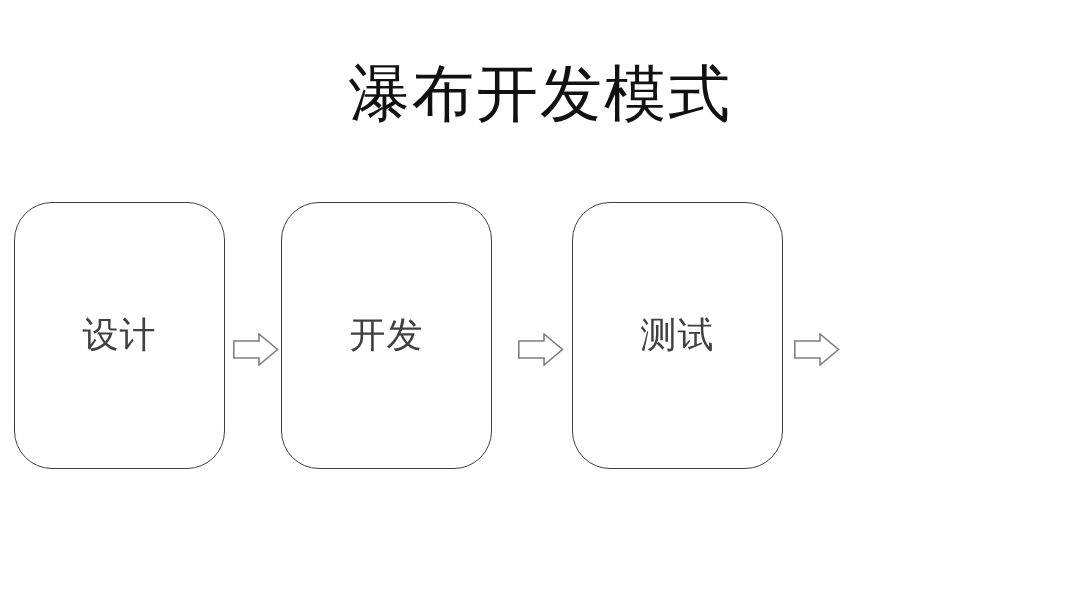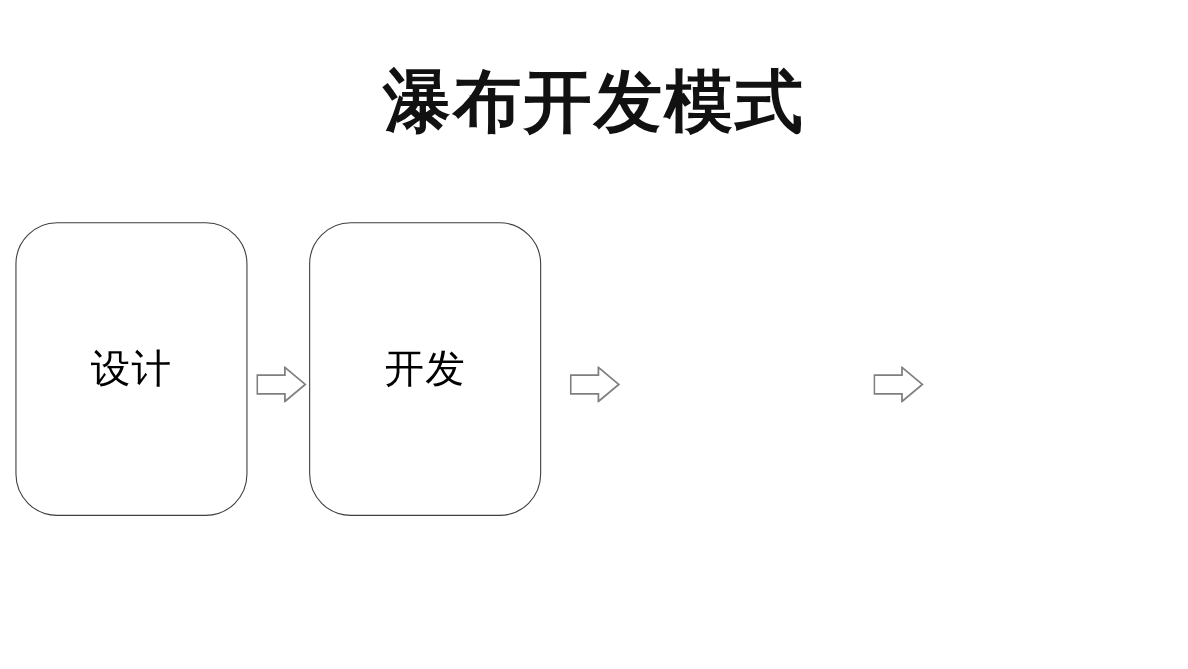--- a/index.html
+++ b/index.html
@@ -19,37 +19,37 @@
   .title {
     position: absolute;
     top: 58px;
     left: 0;
     width: 1080px;
     text-align: center;
     font-size: 62px;
     line-height: 72px;
     color: #111111;
     letter-spacing: 2px;
-    font-weight: 700;
+    font-weight: 400;
   }
   .step-box {
     position: absolute;
     top: 202px;
     width: 211px;
     height: 267px;
     background: #ffffff;
     border: 1.3px solid #3f3f3f;
     border-radius: 38px;
     display: flex;
     align-items: center;
     justify-content: center;
   }
   .step-label {
     font-size: 36px;
-    color: #000000;
+    color: #404040;
     letter-spacing: 1px;
   }
   .box-1 { left: 14px; }
   .box-2 { left: 281px; }
   .box-3 { left: 572px; }
   .box-4 { left: 851px; }
   .flow-arrow {
     position: absolute;
     top: 333px;
     width: 46px;
@@ -79,20 +79,23 @@
   <div class="step-box box-2">
     <span class="step-label">开发</span>
   </div>
 
   <span class="flow-arrow arrow-2">
     <svg width="46" height="33" viewBox="0 0 46 33" xmlns="http://www.w3.org/2000/svg">
       <polygon points="0.8,8 26,8 26,1 44.5,16.5 26,32 26,25 0.8,25" fill="#ffffff" stroke="#7f7f7f" stroke-width="1.6" stroke-linejoin="miter"></polygon>
     </svg>
   </span>
 
+  <div class="step-box box-3">
+    <span class="step-label">测试</span>
+  </div>
 
   <span class="flow-arrow arrow-3">
     <svg width="46" height="33" viewBox="0 0 46 33" xmlns="http://www.w3.org/2000/svg">
       <polygon points="0.8,8 26,8 26,1 44.5,16.5 26,32 26,25 0.8,25" fill="#ffffff" stroke="#7f7f7f" stroke-width="1.6" stroke-linejoin="miter"></polygon>
     </svg>
   </span>
 
 
 </div>
 

